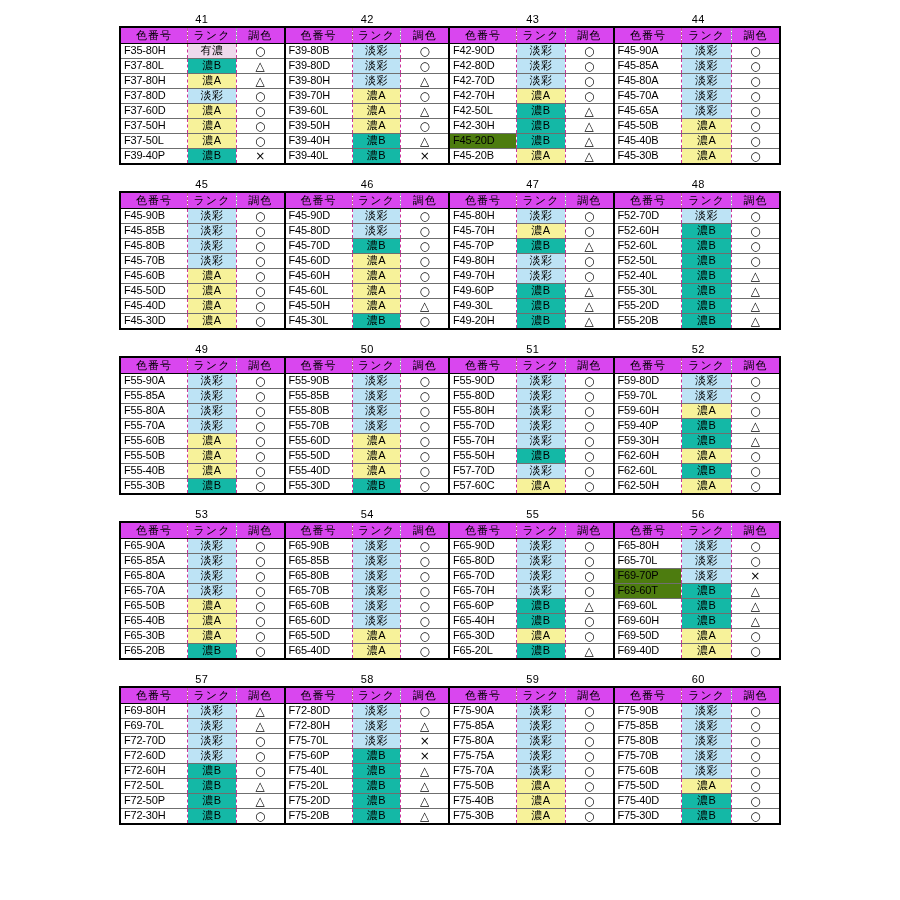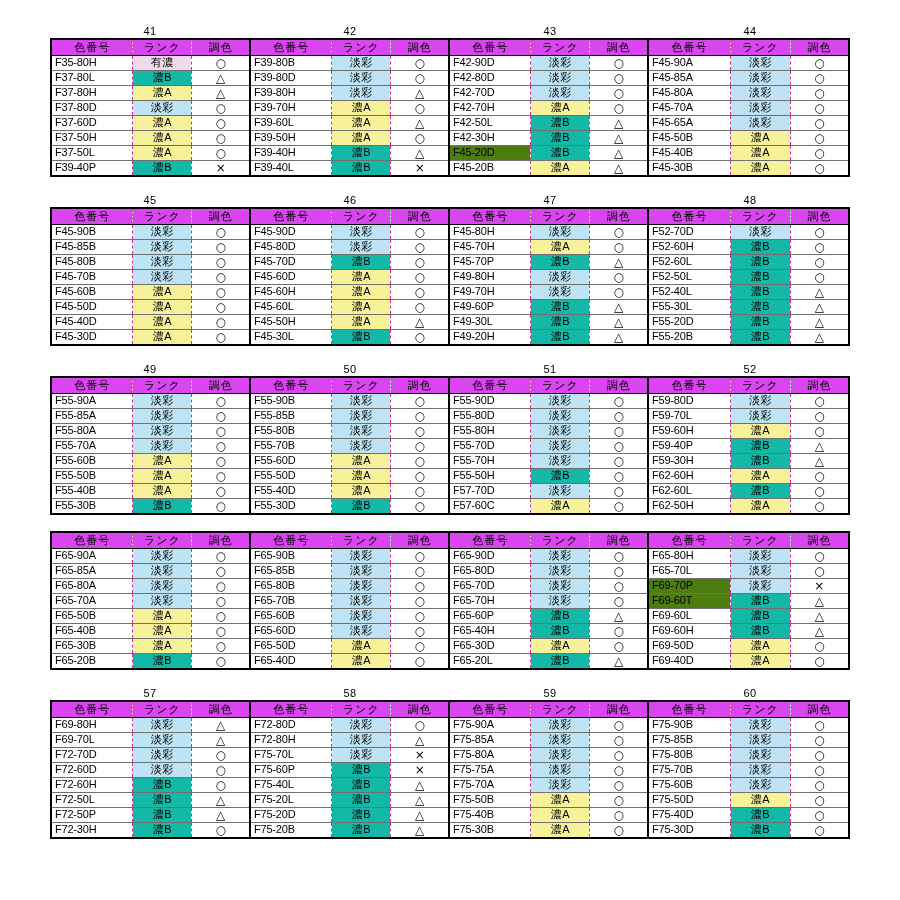--- a/index.html
+++ b/index.html
@@ -17,22 +17,22 @@
 
   #sheet {
     width: 900px;
     height: 900px;
     box-sizing: border-box;
     padding: 8px 0 0 0;
     position: relative;
   }
 
   .block {
-    width: 800px;
-    margin: 16px auto 12px auto;
+    width: 662px;
+    margin: 4px auto 12px auto;
     position: relative;
   }
 
   
   .group-numbers {
     display: grid;
     grid-template-columns: repeat(4, 1fr);
     height: 14px;
     line-height: 14px;
   }
@@ -855,20 +855,26 @@
                 <td class="code">F62-50H</td>
                 <td class="rank fill-noA">濃A</td>
                 <td class="tone sym">○</td>
               </tr>
             </tbody>
           </table>
         </div>
       </div>
     </div>
     <div class="block">
+      <div class="group-numbers">
+        <div class="group-number">53</div>
+        <div class="group-number">54</div>
+        <div class="group-number">55</div>
+        <div class="group-number">56</div>
+      </div>
       <div class="tables-row">
         <div class="tbl-wrap">
           <table class="grp">
             <colgroup>
               <col class="c-code">
               <col class="c-rank">
               <col class="c-tone">
             </colgroup>
             <thead>
               <tr>

